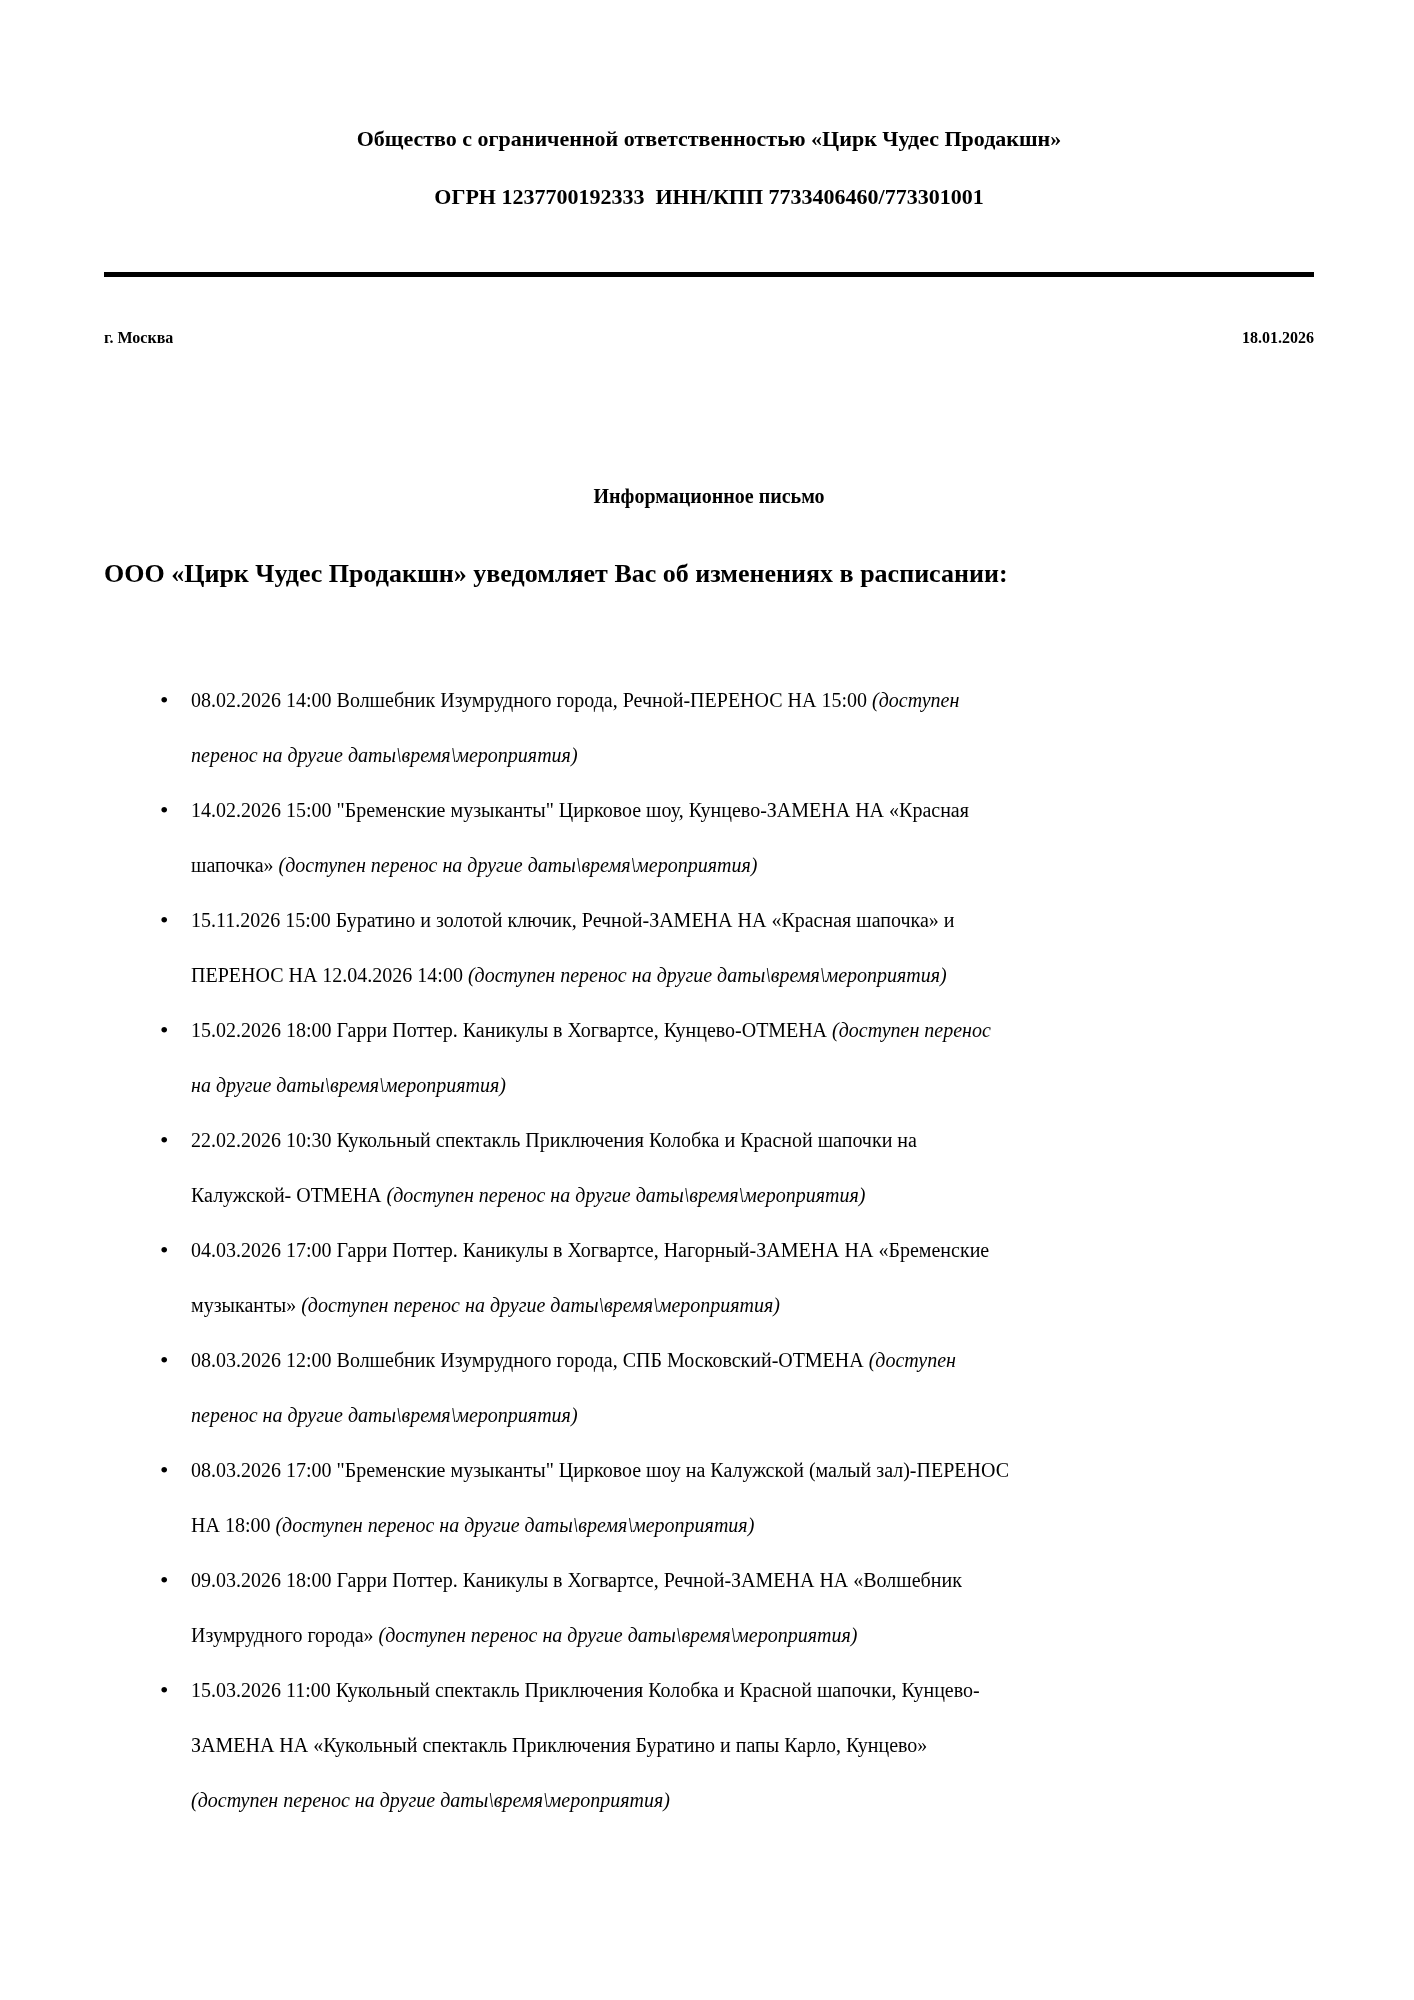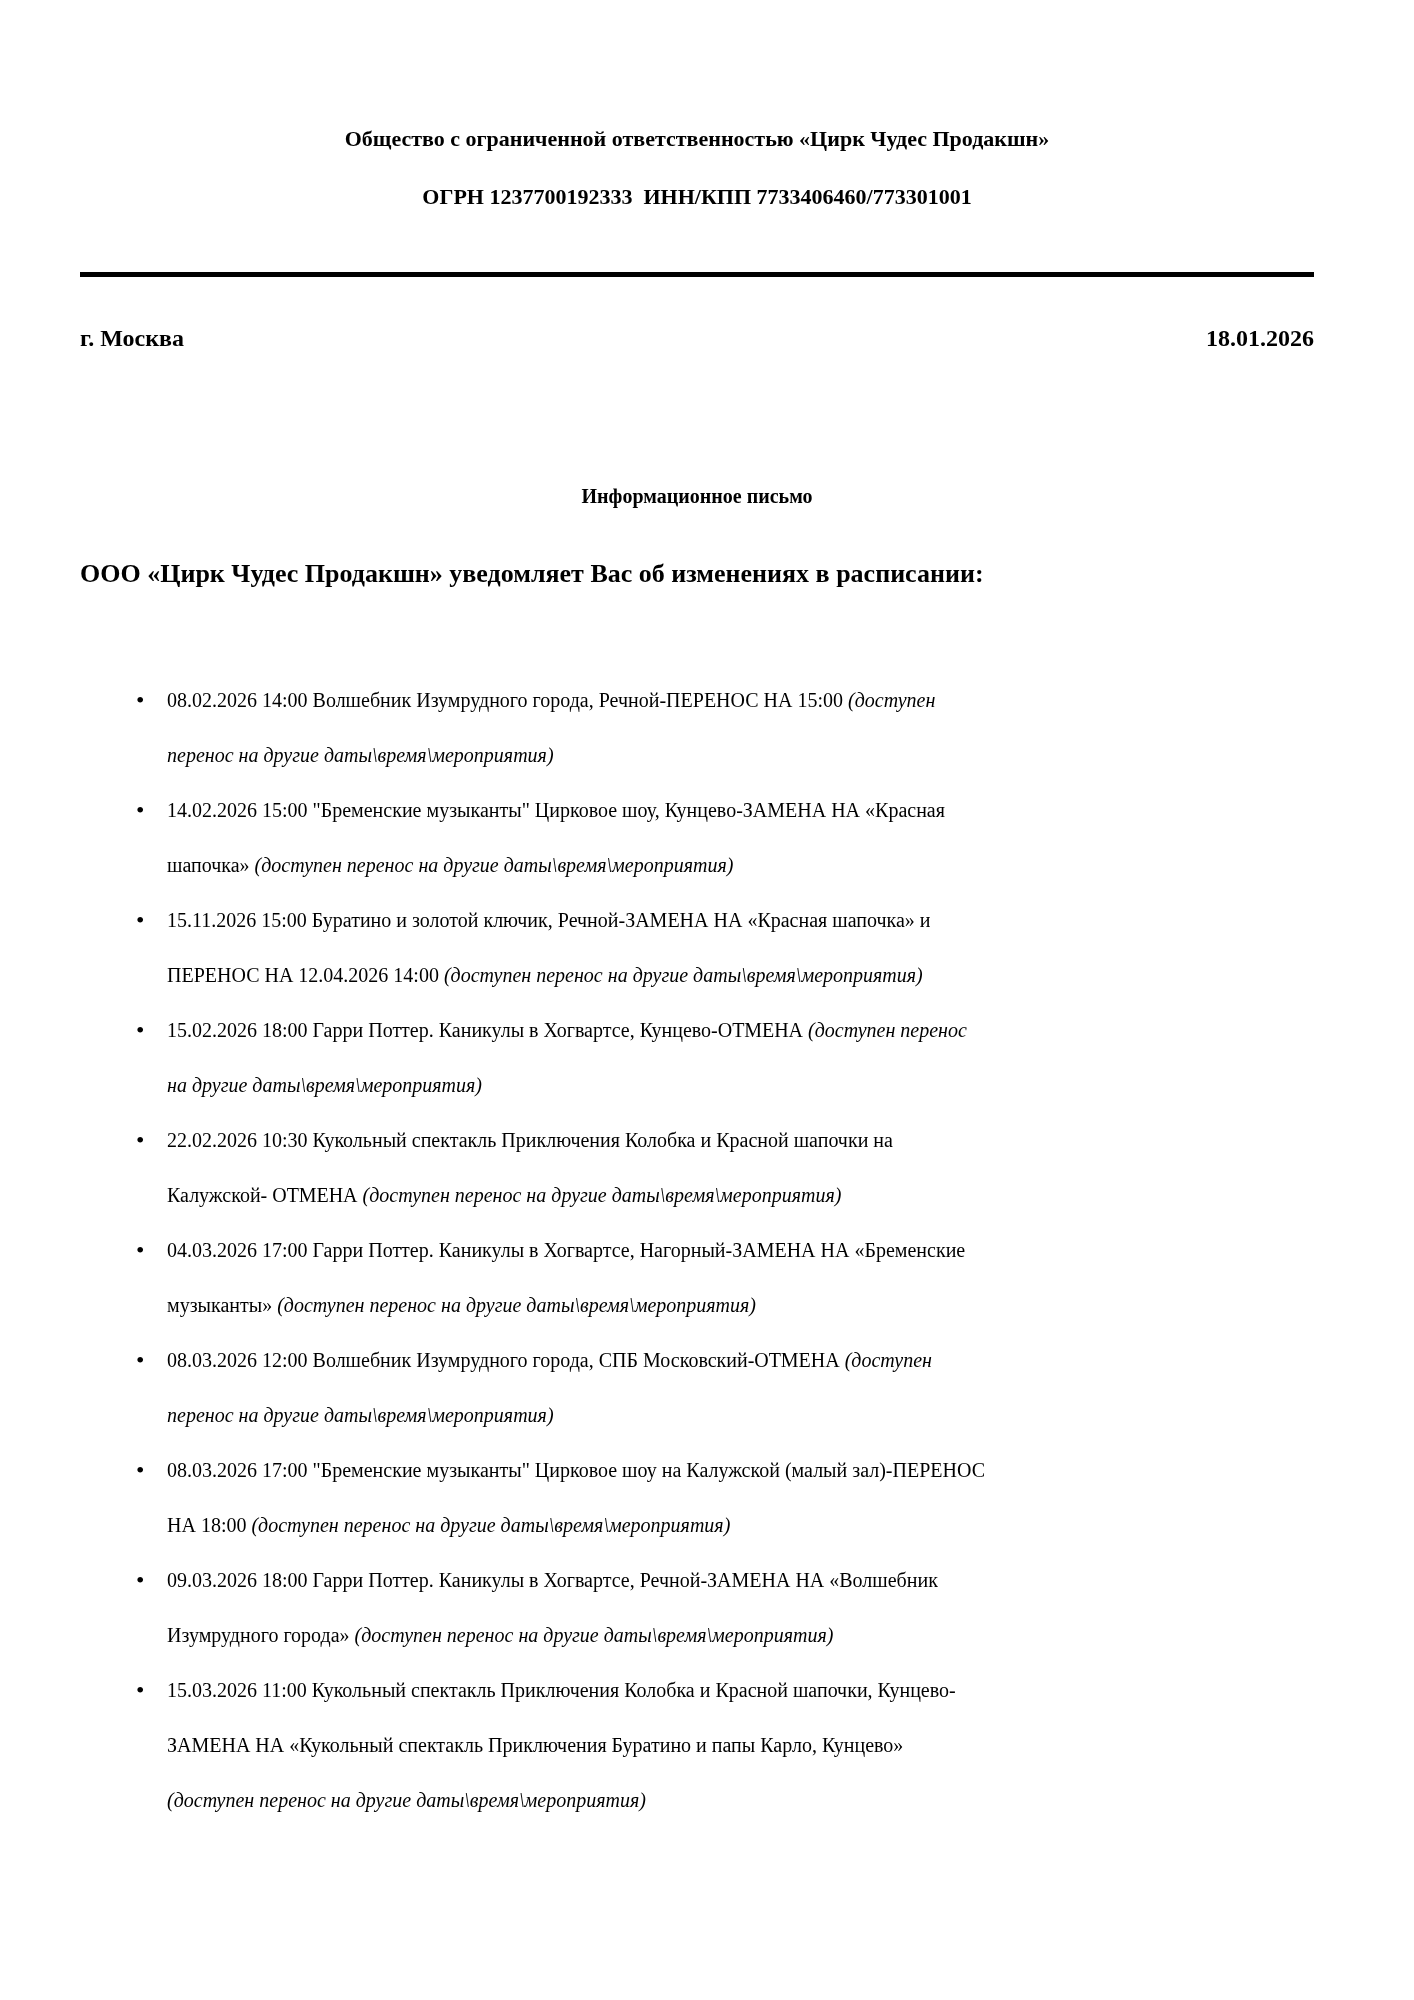--- a/index.html
+++ b/index.html
@@ -12,21 +12,21 @@
     height: 2000px;
     overflow: hidden;
     font-family: "Liberation Serif", "DejaVu Serif", serif;
     color: #000000;
     -webkit-font-smoothing: antialiased;
   }
   .page {
     box-sizing: border-box;
     width: 1414px;
     height: 1560px;
-    padding: 110px 100px 0 80px;
+    padding: 110px 100px 0 104px;
   }
   .letterhead p {
     margin: 0;
     text-align: center;
     font-weight: bold;
     font-size: 22px;
     line-height: 58px;
     white-space: pre-wrap;
   }
   .rule {
@@ -34,21 +34,21 @@
     border-top: 5px solid #000000;
     margin: 46px 0 0 0;
     width: 100%;
   }
   .meta-row {
     margin-top: 46px;
     display: flex;
     justify-content: space-between;
     align-items: baseline;
     font-weight: bold;
-    font-size: 24px;
+    font-size: 16px;
     line-height: 30px;
   }
   .title {
     margin: 128px 0 0 0;
     text-align: center;
     font-weight: bold;
     font-size: 20px;
     line-height: 30px;
   }
   .intro {

